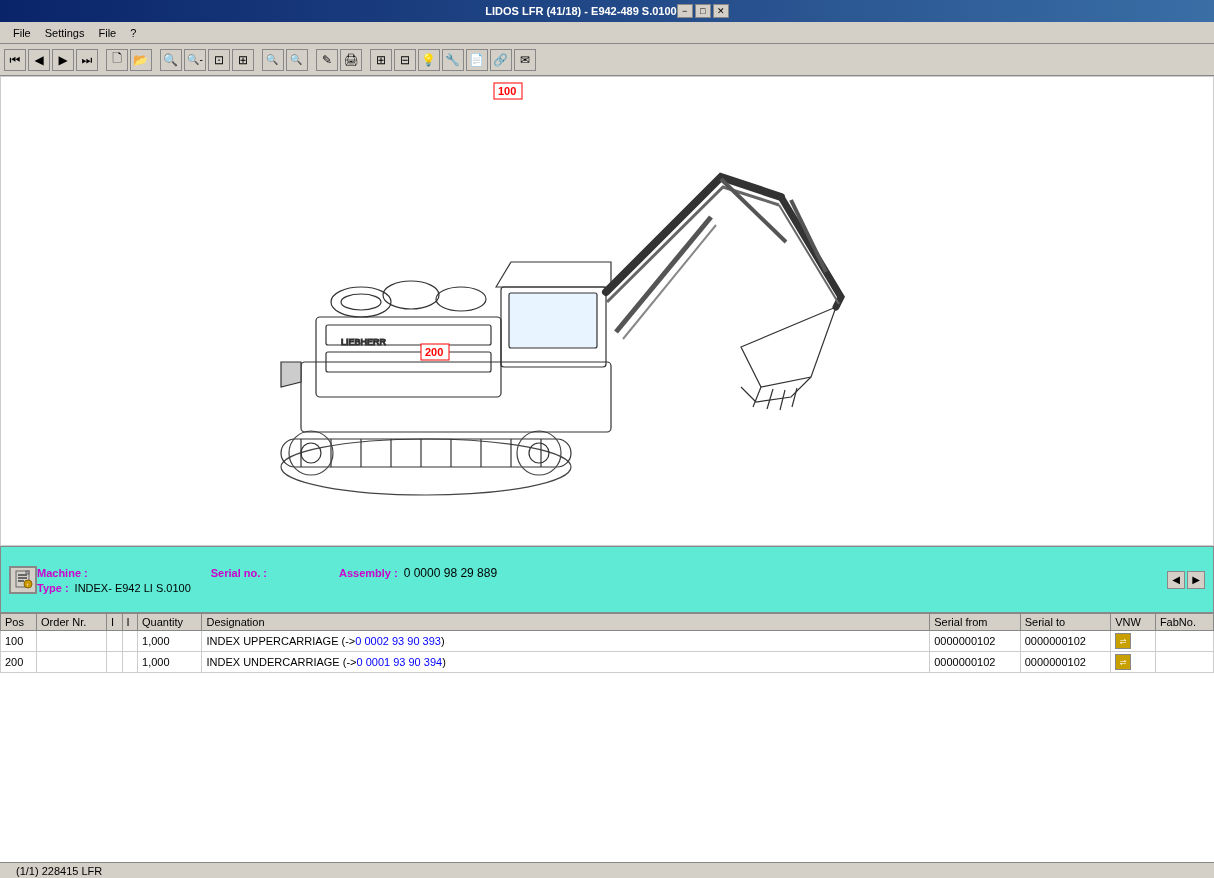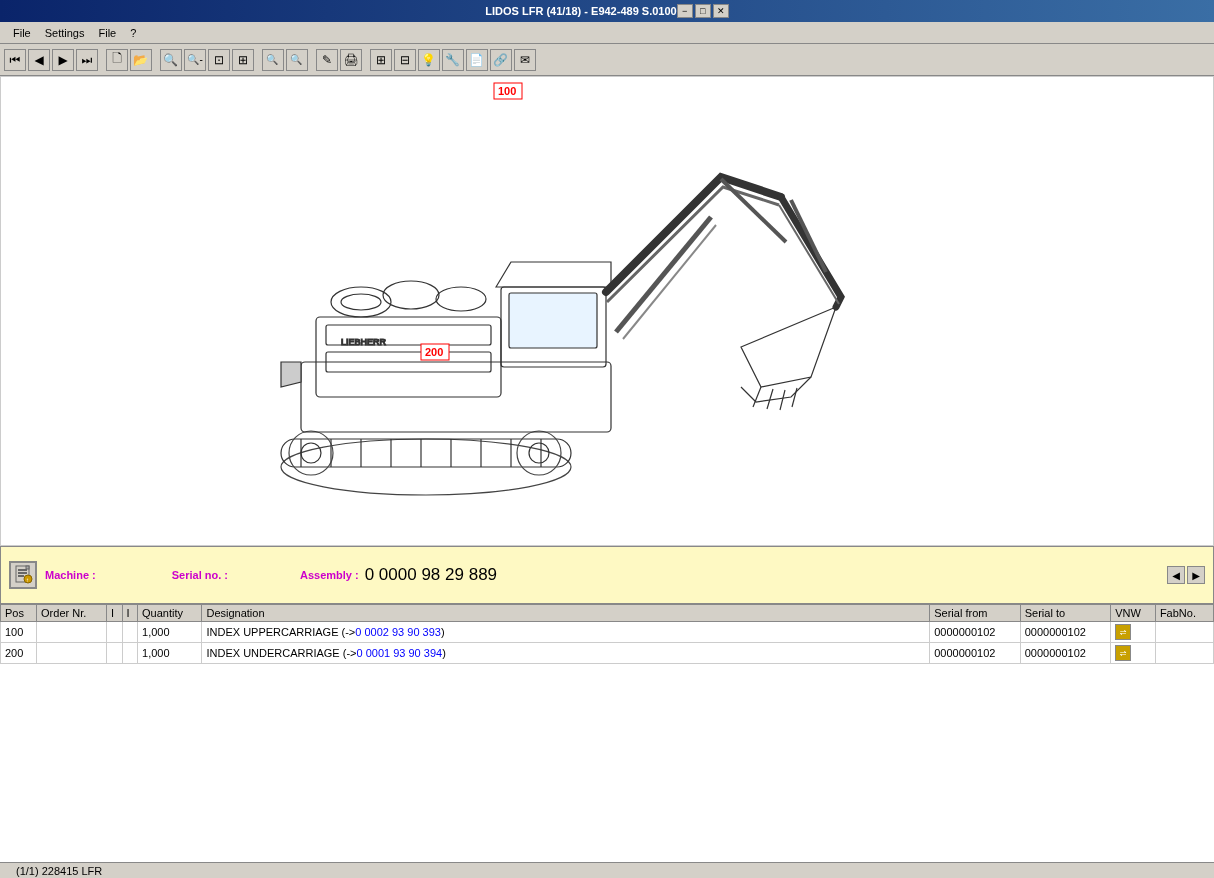--- a/index.html
+++ b/index.html
@@ -81,40 +81,39 @@
     
     
     .excavator-area {
       width: 100%;
       height: 100%;
       position: relative;
     }
     
     
     .info-bar {
-      background: #fef9c3;
+      background: #5eead4;
       border: 1px solid #888;
       display: flex;
       align-items: center;
       padding: 4px 8px;
-      height: 58px;
-      gap: 8px;
+      height: 67px;
     }
     .info-icon {
       width: 28px; height: 28px;
       border: 2px solid #888;
       background: #d4d0c8;
       display: flex; align-items: center; justify-content: center;
       cursor: pointer;
     }
     .info-text { flex: 1; }
     .info-label { color: #cc00cc; font-weight: bold; font-size: 11px; }
     .info-value { color: black; font-size: 11px; }
     .info-assembly { color: #cc00cc; font-weight: bold; font-size: 11px; }
-    .info-assembly-value { color: black; font-size: 17px; }
+    .info-assembly-value { color: black; font-size: 12px; }
     .info-nav {
       display: flex;
       gap: 2px;
     }
     .info-nav-btn {
       background: #d4d0c8;
       border: 1px solid #888;
       width: 18px; height: 18px;
       display: flex; align-items: center; justify-content: center;
       cursor: pointer;
@@ -308,24 +307,28 @@
         <rect x="5" y="10" width="6" height="2" fill="#666"></rect>
         <rect x="13" y="1" width="3" height="3" fill="#aaa" stroke="#666"></rect>
         <circle cx="15" cy="14" r="4" fill="#cc9900" stroke="#886600"></circle>
         <text x="13" y="17" font-size="6" fill="white" font-weight="bold">↑</text>
       </svg>
     </div>
     <div class="info-text">
       <div class="info-row1">
         <span class="info-label">Machine :</span>
         <span class="info-value"></span>
-        <span style="margin-left: 64px;" class="info-label">Serial no. :</span>
+        <span style="margin-left: 111px;" class="info-label">Serial no. :</span>
         <span class="info-value"></span>
         <span style="margin-left: 60px;" class="info-assembly">Assembly :</span>
         <span class="info-assembly-value">0 0000 98 29 889</span>
+      </div>
+      <div class="info-row2">
+        <span class="info-label">Type :</span>
+        <span class="info-value">INDEX- E942 LI S.0100</span>
       </div>
     </div>
     <div class="info-nav">
       <button class="info-nav-btn">◀</button>
       <button class="info-nav-btn">▶</button>
     </div>
   </div>
 
   <div class="table-area">
     <table>

